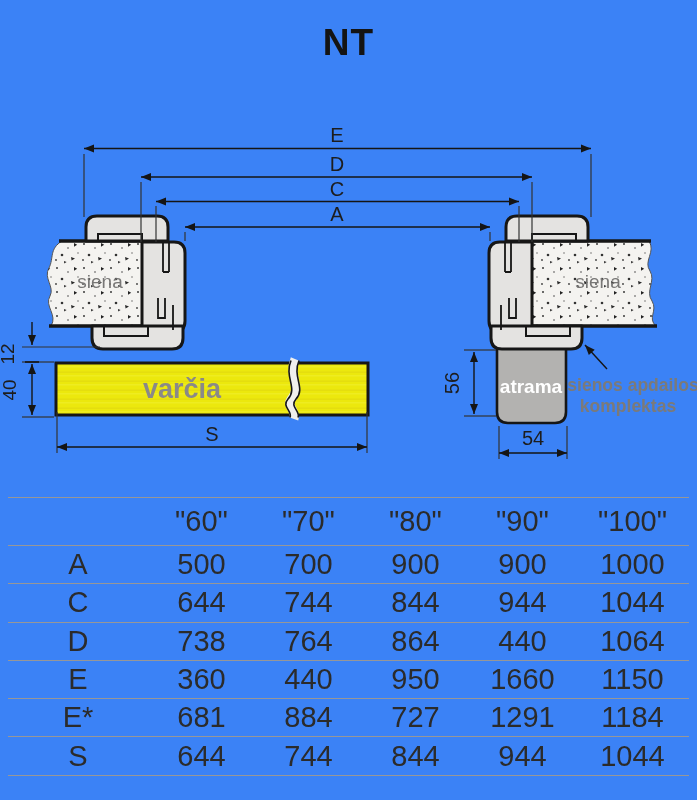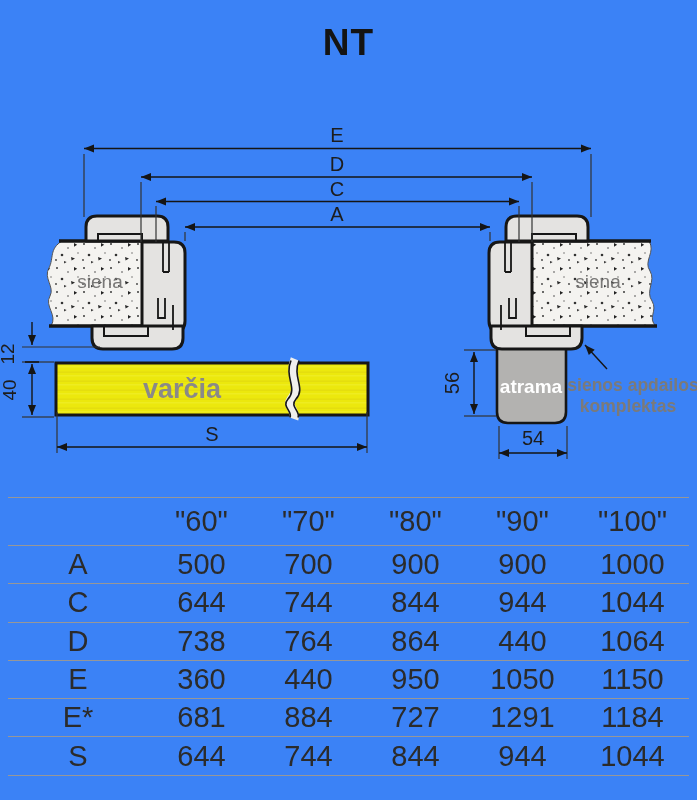--- a/index.html
+++ b/index.html
@@ -207,21 +207,21 @@
         <td>764</td>
         <td>864</td>
         <td>440</td>
         <td>1064</td>
       </tr>
       <tr>
         <td class="rowlab">E</td>
         <td>360</td>
         <td>440</td>
         <td>950</td>
-        <td>1050</td>
+        <td>1660</td>
         <td>1150</td>
       </tr>
       <tr>
         <td class="rowlab">E*</td>
         <td>681</td>
         <td>884</td>
         <td>727</td>
         <td>1291</td>
         <td>1184</td>
       </tr>

